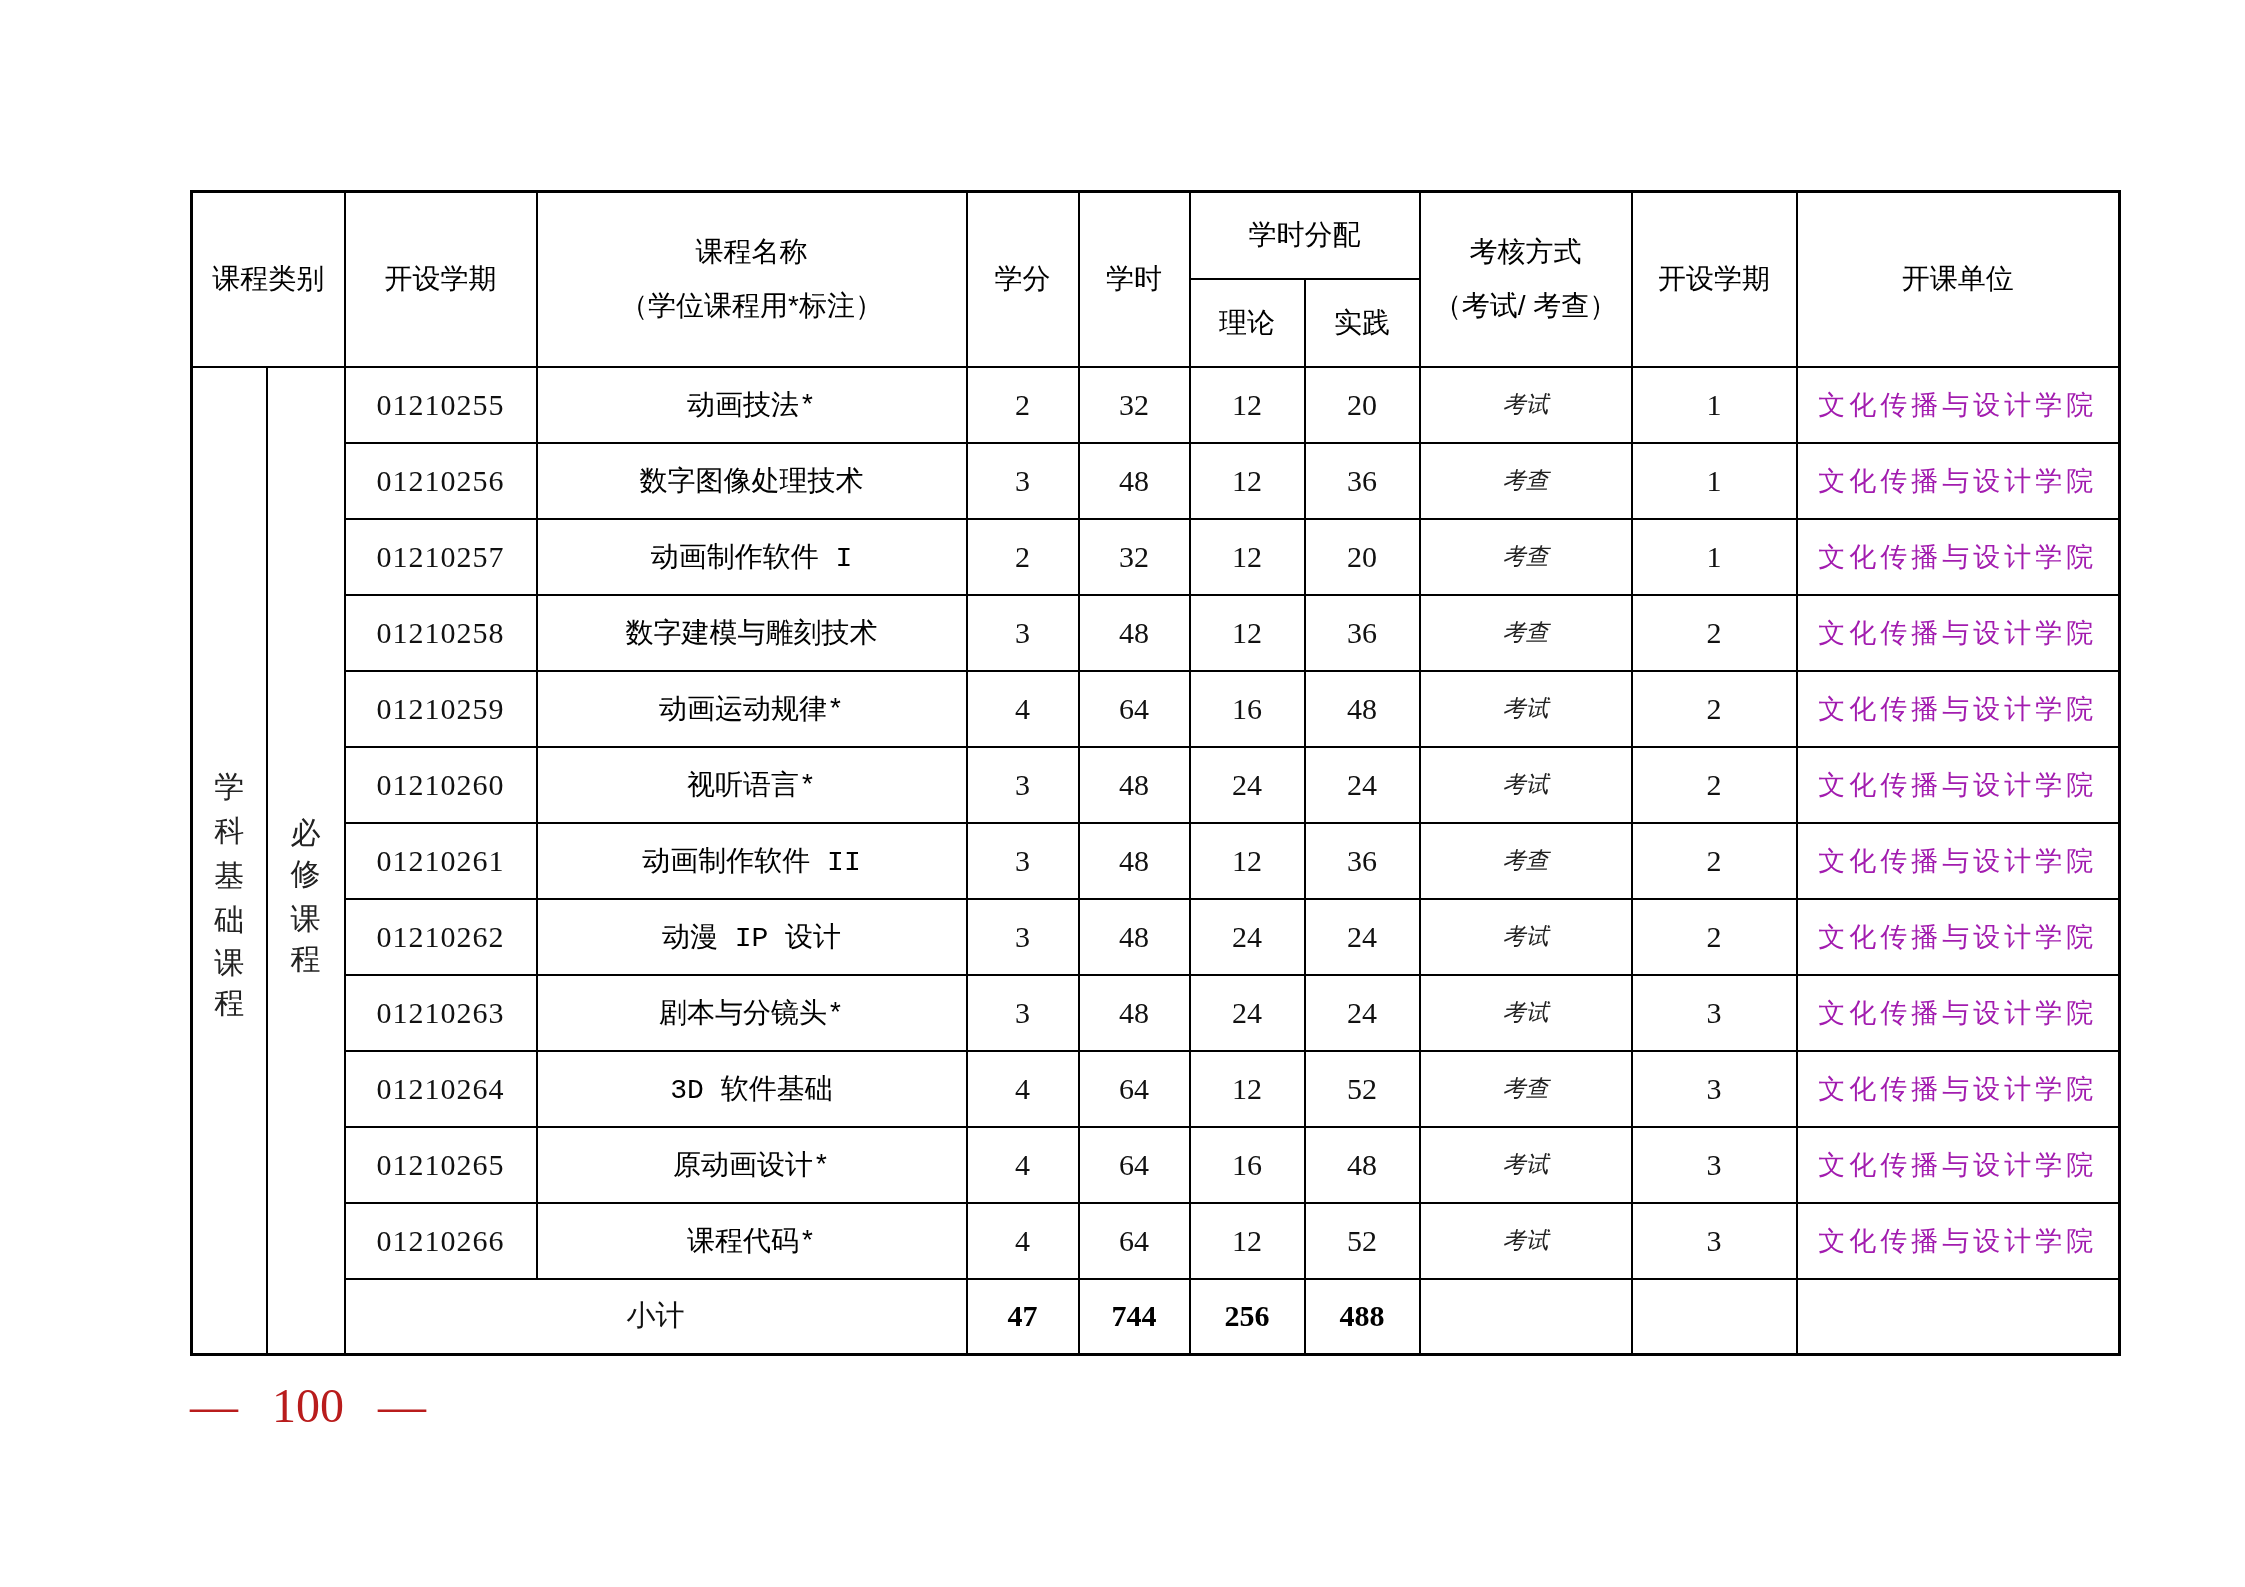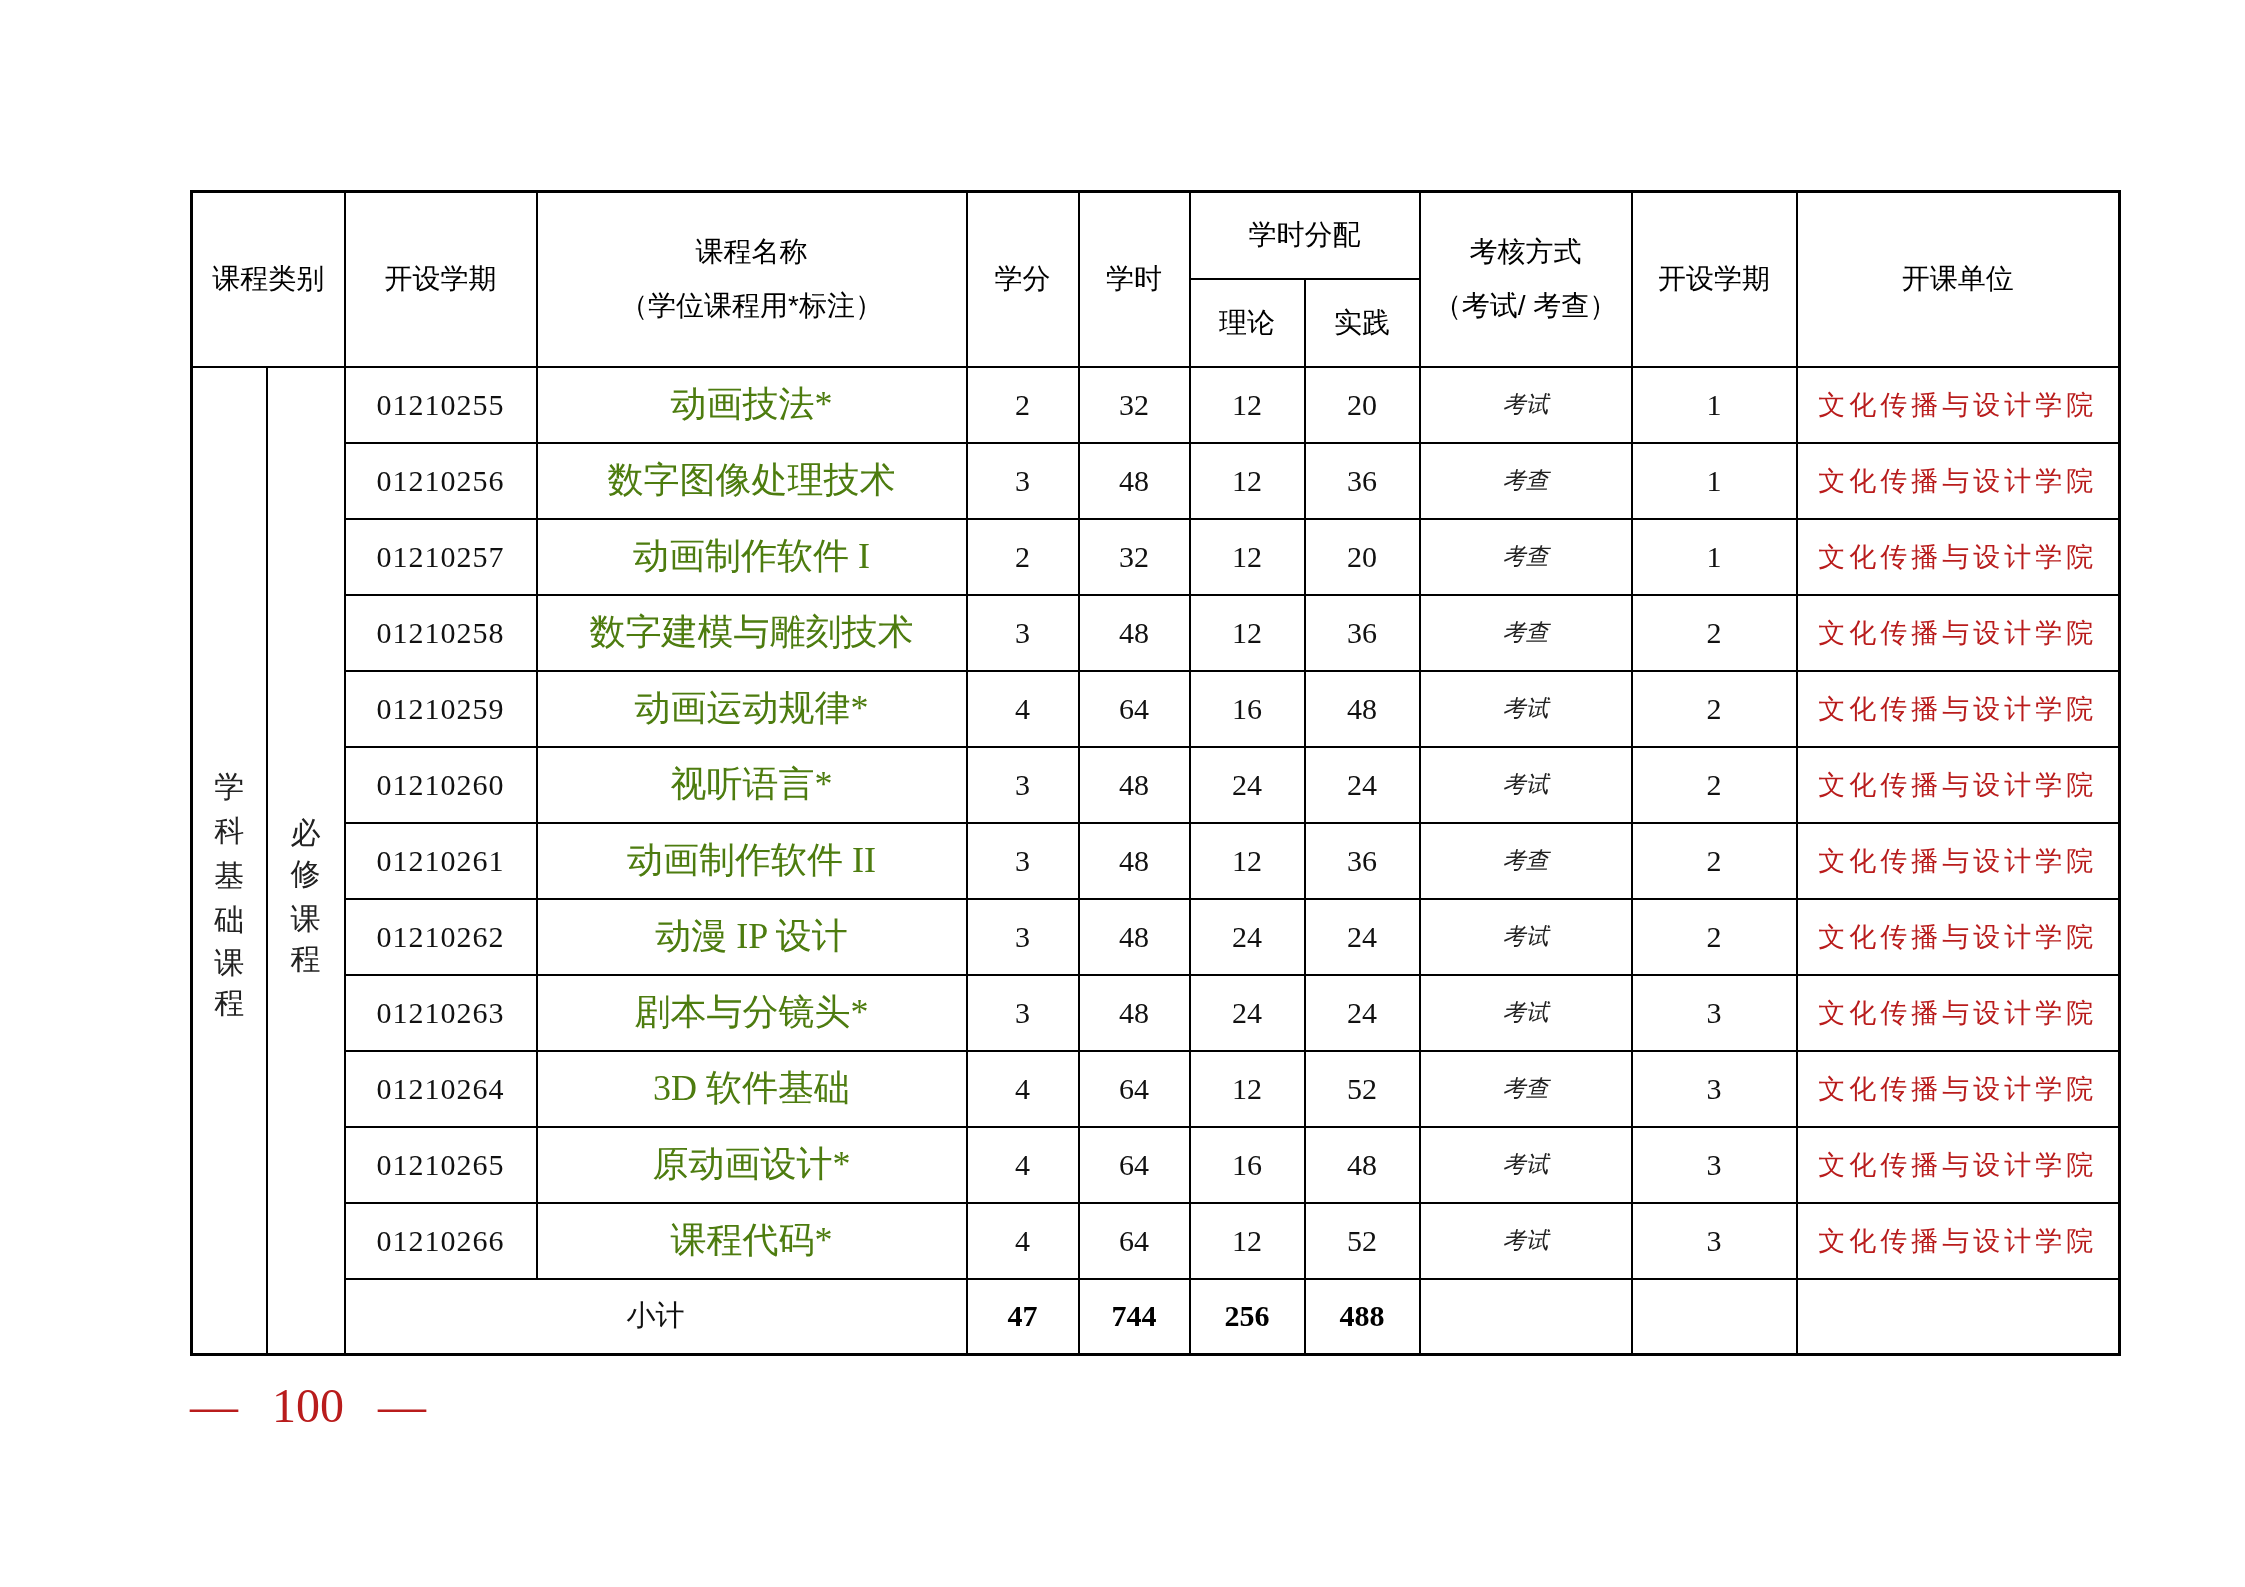--- a/index.html
+++ b/index.html
@@ -40,39 +40,40 @@
     font-size: 28px;
     color: #000;
   }
   .two-line { line-height: 1.95; }
   td.code {
     font-size: 30px;
     color: #111;
     letter-spacing: 1px;
   }
   td.cname {
-    font-size: 36px;
-    color: #4d7c0f;
+    font-size: 28px;
+    color: #000000;
+    font-family: Liberation Mono, monospace;
   }
   td.num {
     font-size: 30px;
     color: #111;
   }
   td.assess {
     font-size: 23px;
     color: #222;
     font-style: italic;
   }
   td.sem {
     font-size: 30px;
     color: #111;
   }
   td.unit {
     font-size: 27px;
-    color: #b91c1c;
+    color: #a21caf;
     letter-spacing: 4px;
     white-space: nowrap;
   }
   td.vertcell { padding: 0; }
   .vertical-label {
     display: inline-block;
     writing-mode: vertical-lr;
     text-orientation: upright;
     font-size: 30px;
     color: #222;

